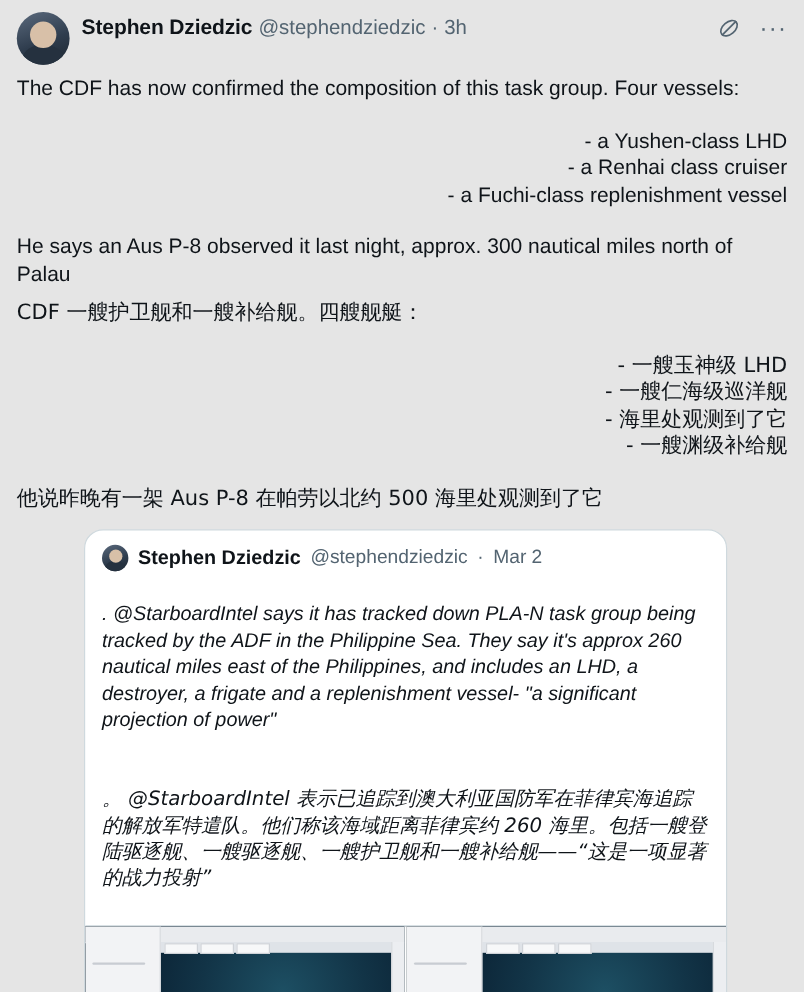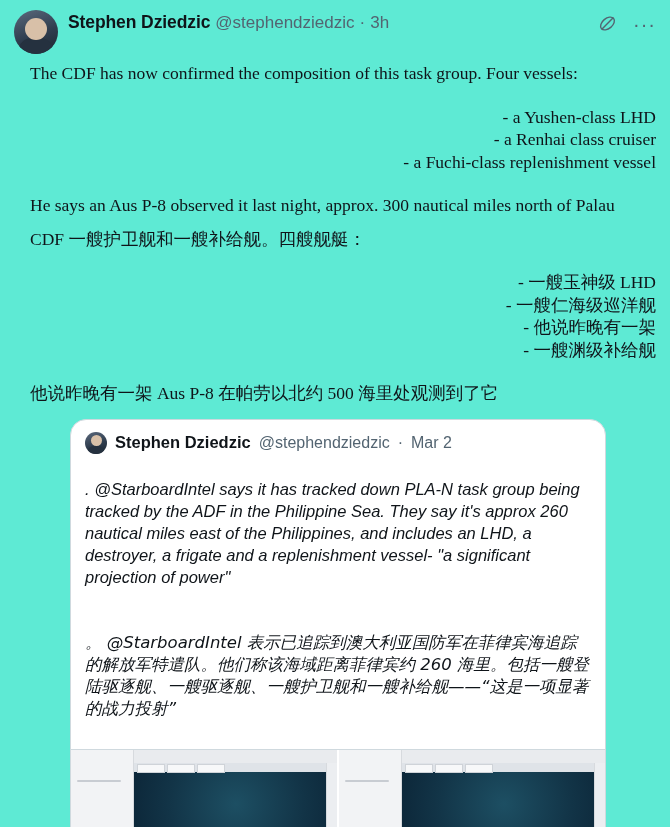--- a/index.html
+++ b/index.html
@@ -13,21 +13,21 @@
     font-family: "Liberation Sans", sans-serif;
     color: #0f1419;
     overflow: hidden;
   }
   .tweet {
     position: relative;
     width: 670px;
     height: 827px;
     box-sizing: border-box;
     padding: 10px 14px 0 14px;
-    background: #5eead4;
+    background: #e5e5e5;
   }
   .tweet-header {
     display: flex;
     align-items: flex-start;
     gap: 10px;
   }
   .avatar {
     width: 44px;
     height: 44px;
     border-radius: 50%;
@@ -93,22 +93,21 @@
     color: #536471;
   }
   .tweet-body {
     margin-top: 8px;
     padding-left: 0px;
     font-size: 17.5px;
     line-height: 22.5px;
     color: #0f1419;
   }
   .tweet-body p {
-    margin: 0 0 0 16px;
-    font-family: Liberation Serif, serif;
+    margin: 0 0 0 0;
   }
   .para-gap {
     height: 21px;
   }
   .small-gap {
     height: 11px;
   }
   .list-line {
     white-space: pre;
     text-align: right;
@@ -268,21 +267,21 @@
     <p class="list-line">- a Yushen-class LHD</p>
     <p class="list-line">- a Renhai class cruiser</p>
     <p class="list-line">- a Fuchi-class replenishment vessel</p>
     <div class="para-gap"></div>
     <p>He says an Aus P-8 observed it last night, approx. 300 nautical miles north of Palau</p>
     <div class="small-gap"></div>
     <p class="cjk">CDF 一艘护卫舰和一艘补给舰。四艘舰艇：</p>
     <div class="para-gap"></div>
     <p class="cjk list-line">- 一艘玉神级 LHD</p>
     <p class="cjk list-line">- 一艘仁海级巡洋舰</p>
-    <p class="cjk list-line">- 他说昨晚有一架</p>
+    <p class="cjk list-line">- 海里处观测到了它</p>
     <p class="cjk list-line">- 一艘渊级补给舰</p>
     <div class="para-gap"></div>
     <p class="cjk">他说昨晚有一架 Aus P-8 在帕劳以北约 500 海里处观测到了它</p>
   </div>
 
   <div class="quote-card">
     <div class="quote-header">
       <div class="quote-avatar"></div>
       <span class="quote-name">Stephen Dziedzic</span>
       <span class="quote-handle">@stephendziedzic</span>

